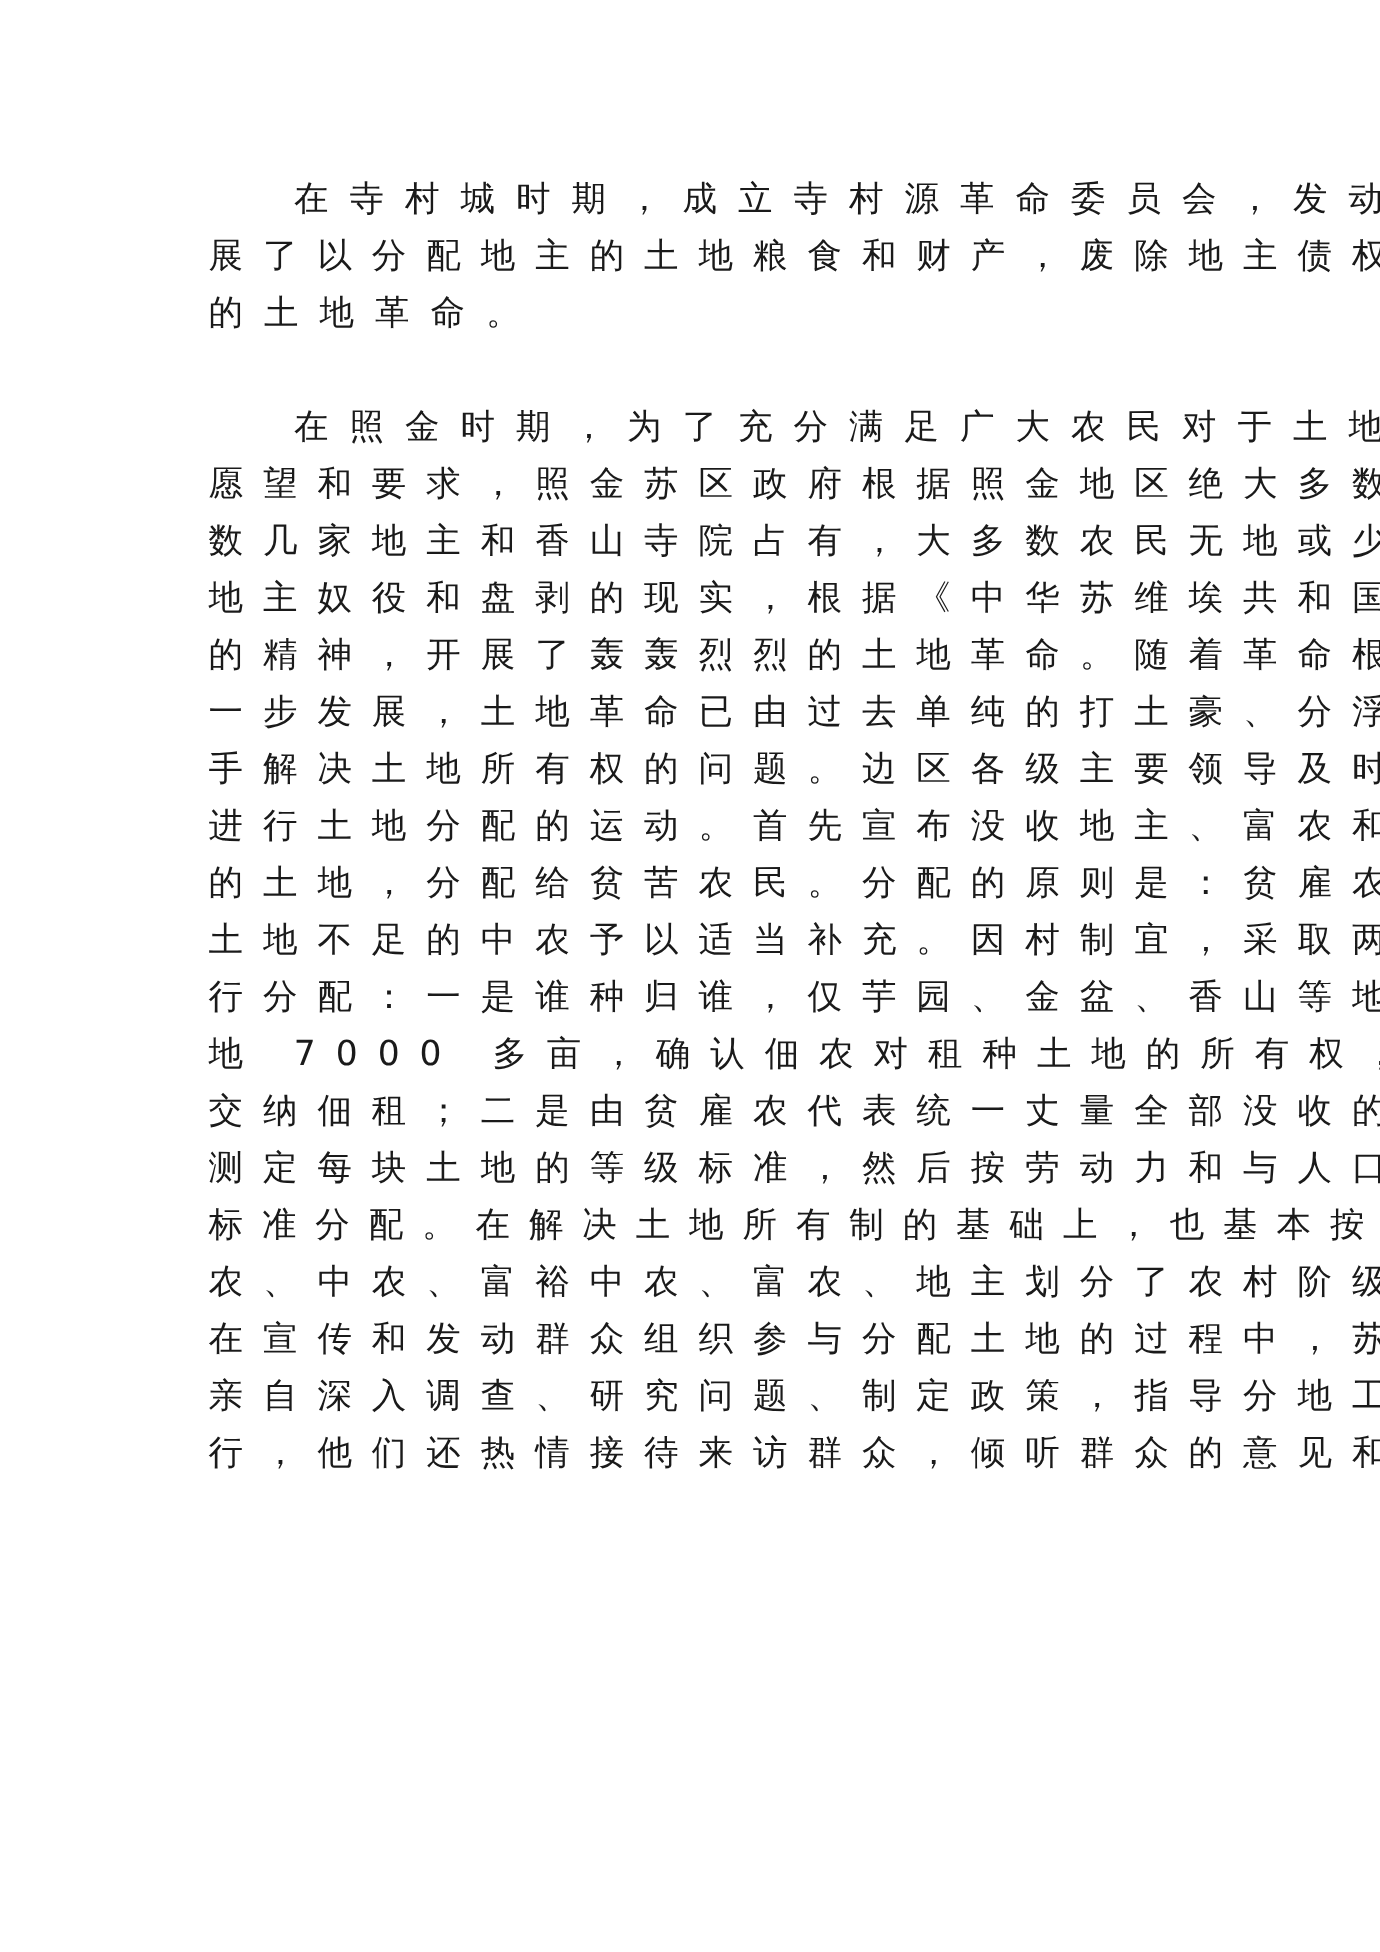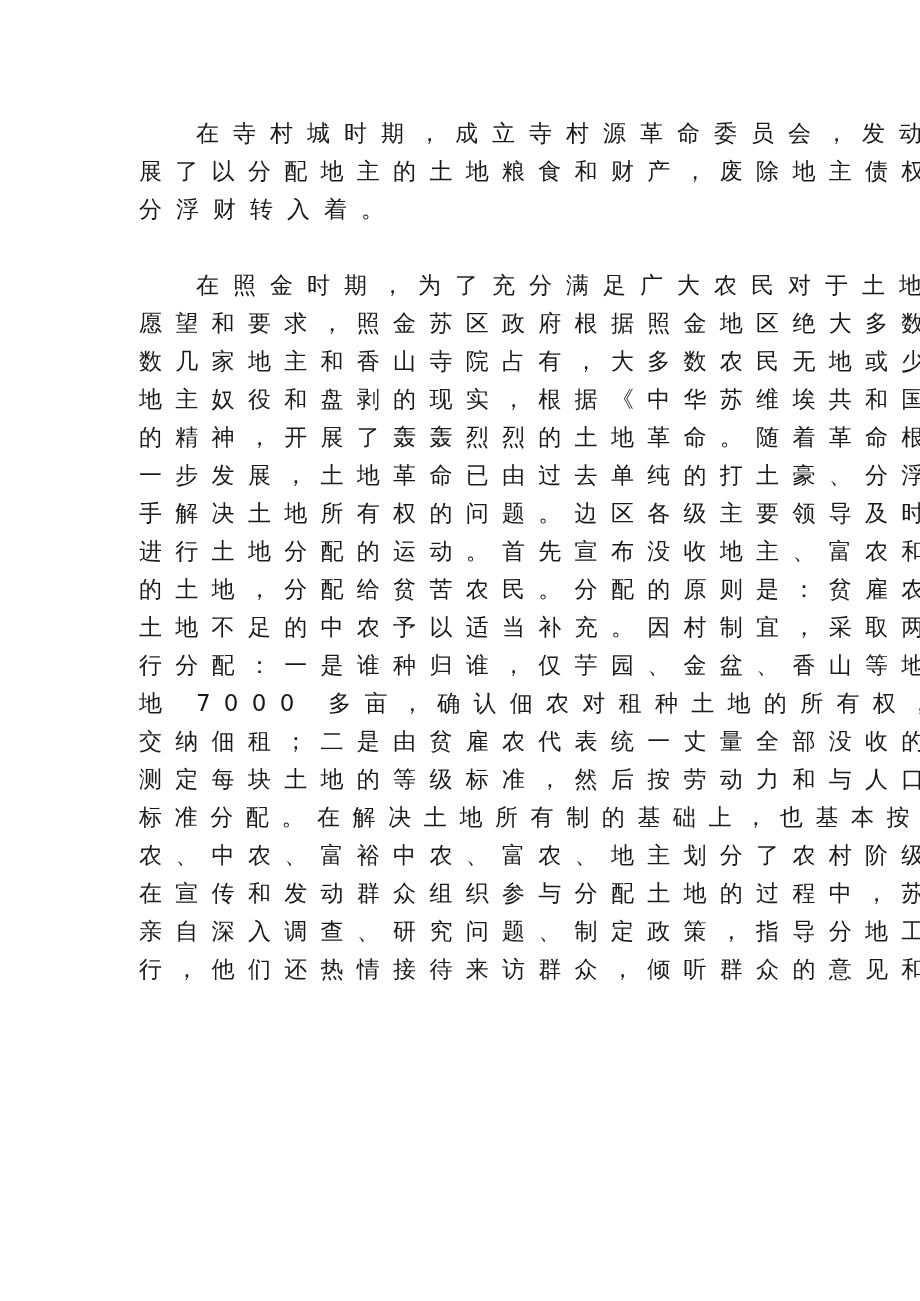--- a/index.html
+++ b/index.html
@@ -20,21 +20,21 @@
   }
   .line.indent { left: 196px; }
 </style>
 </head>
 <body>
 
 <div class="page">
   <div>
     <div class="line indent" style="top:118px">在寺村城时期，成立寺村源革命委员会，发动群众开</div>
     <div class="line" style="top:156px; letter-spacing:13.3px">展了以分配地主的土地粮食和财产，废除地主债权等为内容</div>
-    <div class="line" style="top:194px">分浮财转入着。</div>
+    <div class="line" style="top:194px">的土地革命。</div>
   </div>
   <div>
     <div class="line indent" style="top:270px">在照金时期，为了充分满足广大农民对于土地的强烈</div>
     <div class="line" style="top:308px; letter-spacing:13.3px">愿望和要求，照金苏区政府根据照金地区绝大多数土地被少</div>
     <div class="line" style="top:346px; letter-spacing:13.3px">数几家地主和香山寺院占有，大多数农民无地或少地，倍受</div>
     <div class="line" style="top:384px; letter-spacing:13.3px">地主奴役和盘剥的现实，根据《中华苏维埃共和国土地法》</div>
     <div class="line" style="top:422px; letter-spacing:13.3px">的精神，开展了轰轰烈烈的土地革命。随着革命根据地的进</div>
     <div class="line" style="top:460px; letter-spacing:13.3px">一步发展，土地革命已由过去单纯的打土豪、分浮财转入着</div>
     <div class="line" style="top:498px; letter-spacing:13.3px">手解决土地所有权的问题。边区各级主要领导及时带领群众</div>
     <div class="line" style="top:536px; letter-spacing:13.3px">进行土地分配的运动。首先宣布没收地主、富农和寺院祠堂</div>

